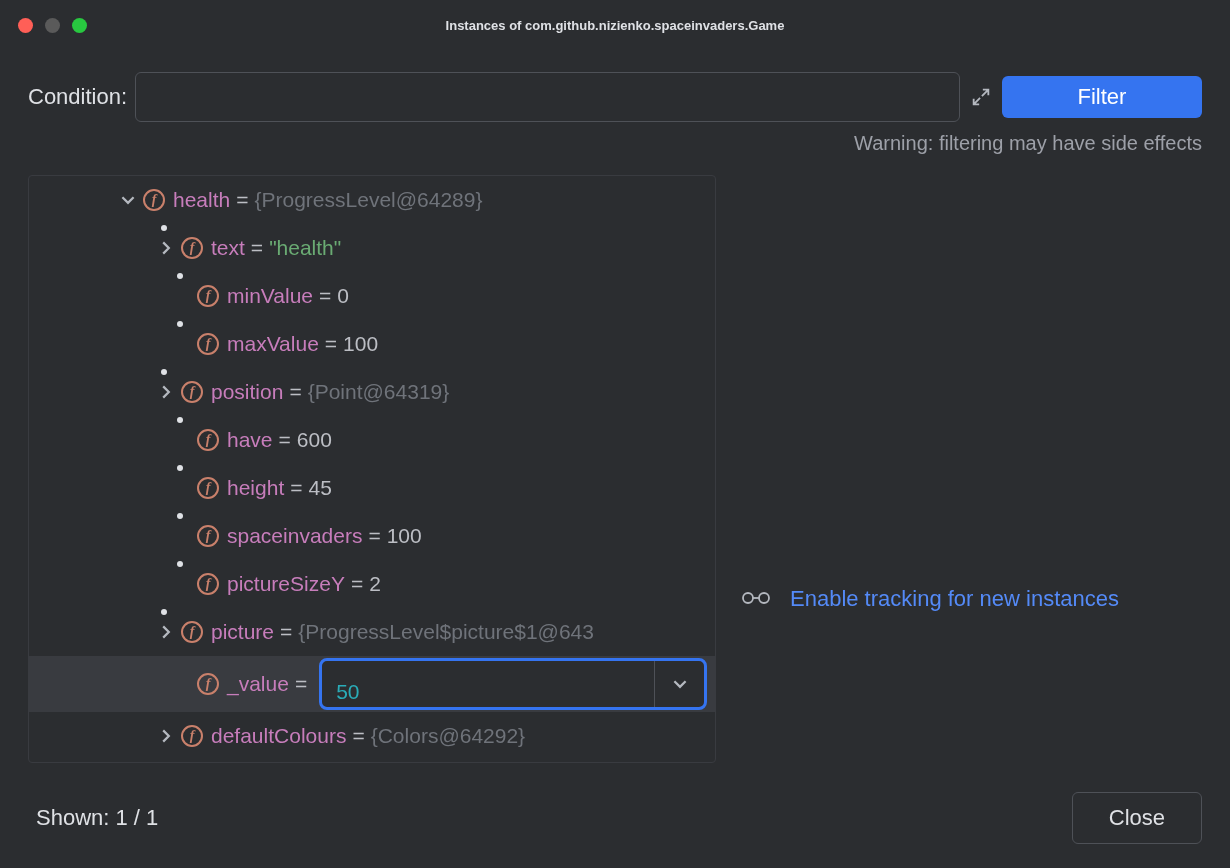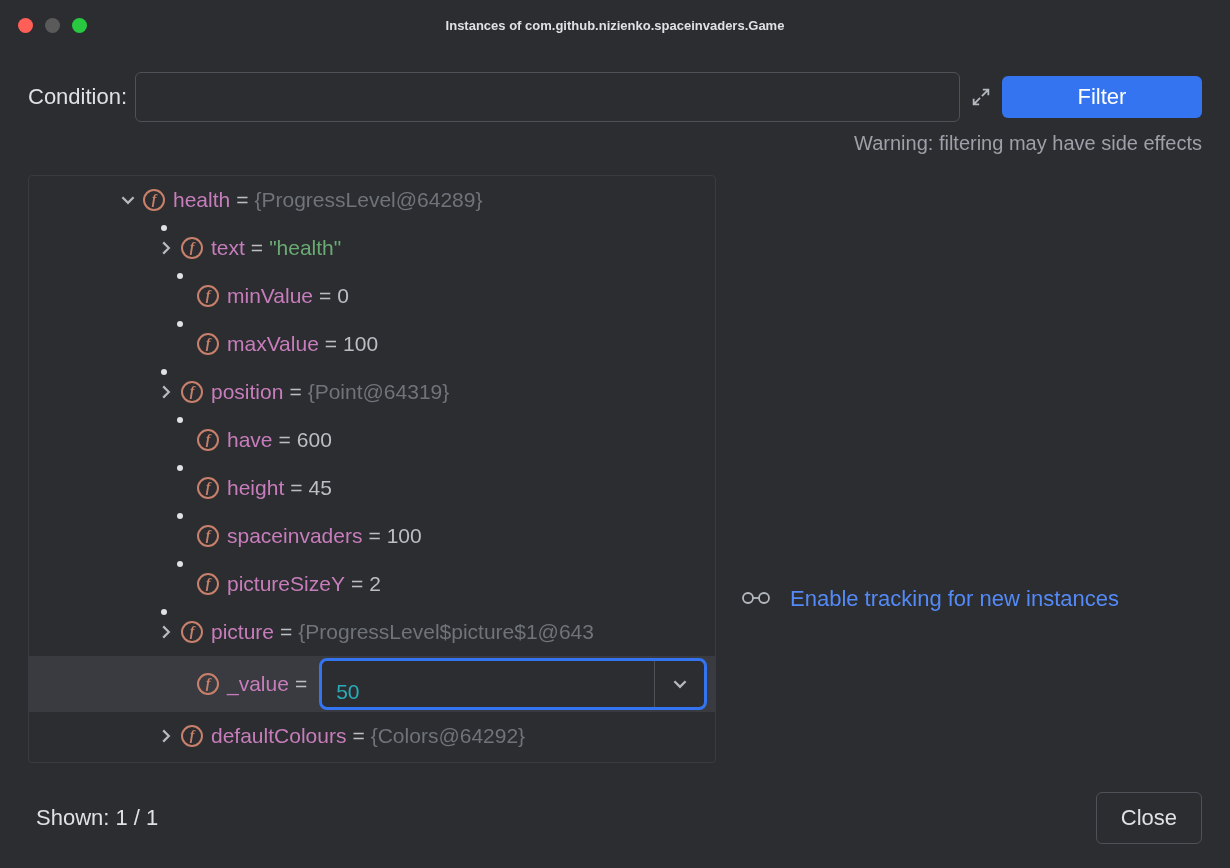--- a/index.html
+++ b/index.html
@@ -103,21 +103,21 @@
   .enable-link { color:#548af7; font-size:22px; cursor:pointer; }
 
   .footer {
     position:absolute; bottom:0; left:8px; right:0;
     display:flex; justify-content:space-between; align-items:center;
     padding: 0 28px 24px 28px;
   }
   .shown { font-size:22px; color:#dfe1e5; }
   .close-btn {
     background:#2b2d30; border:1px solid #4e5157; border-radius:6px;
-    color:#dfe1e5; font-size:22px; padding:12px 24px; cursor:pointer;
+    color:#dfe1e5; font-size:22px; padding:12px 36px; cursor:pointer;
   }
   .dot {
     position:absolute; width:6px; height:6px; border-radius:50%;
     background:#dfe1e5; margin-left:-14px; margin-top:-12px;
   }
   .icon-wrap { position:relative; display:inline-flex; }
 </style>
 </head>
 <body>
 

